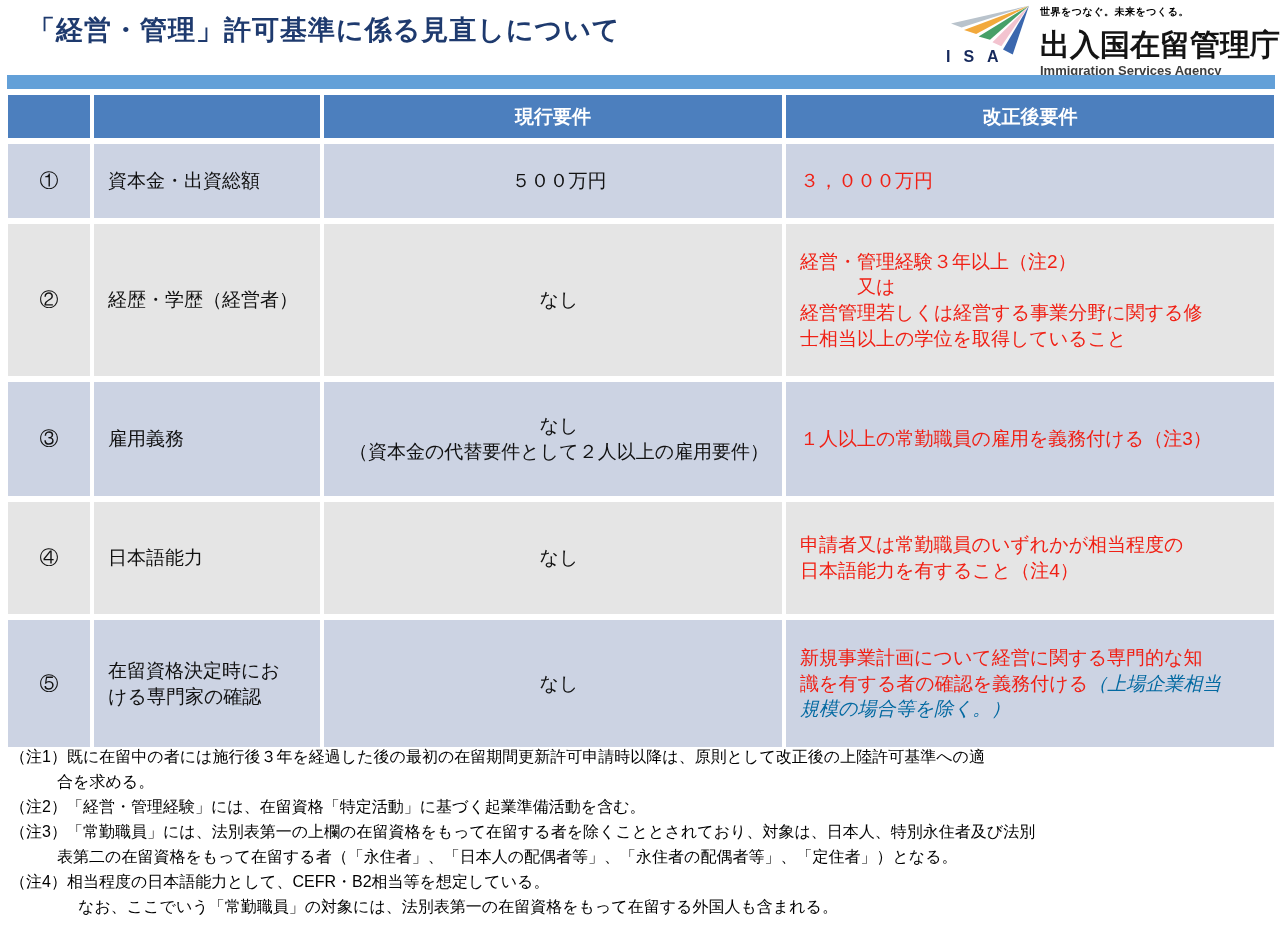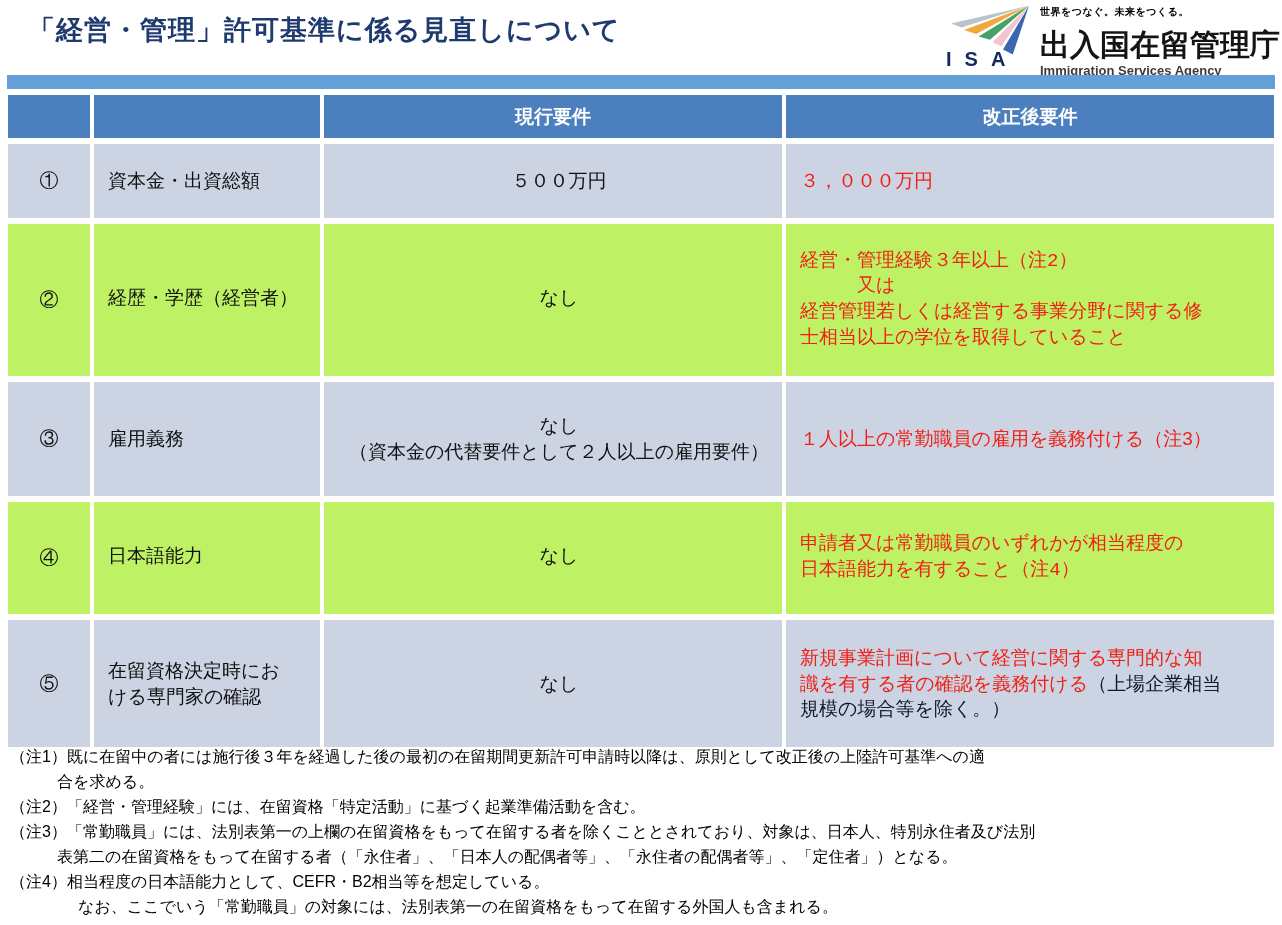--- a/index.html
+++ b/index.html
@@ -5,42 +5,42 @@
   html,body { margin:0; padding:0; background:#fff; }
   .page { position:relative; width:1282px; height:925px; background:#ffffff;
           font-family:"Liberation Sans", sans-serif; overflow:hidden; }
 
   
   .title { position:absolute; left:28px; top:12px; font-size:27px; font-weight:bold;
            color:#1e3a6e; letter-spacing:1px; white-space:nowrap; }
   .topbar { position:absolute; left:7px; top:75px; width:1268px; height:14px; background:#63a0d8; }
 
   .logo-icon { position:absolute; left:940px; top:4px; width:100px; height:52px; }
-  .logo-isa { position:absolute; left:946px; top:48px; font-size:20px; font-weight:bold;
+  .logo-isa { position:absolute; left:946px; top:48px; font-size:16px; font-weight:bold;
               color:#16295c; letter-spacing:13px; }
   .logo-textblock { position:absolute; left:1040px; top:5px; width:235px; }
   .logo-tagline { font-size:10px; font-weight:bold; color:#000; letter-spacing:0.5px; }
   .logo-agency { font-size:30px; font-weight:bold; color:#141414; line-height:1.05; margin-top:10px; white-space:nowrap; }
   .logo-en { font-size:13px; font-weight:bold; color:#3c3c3c; margin-top:2px; white-space:nowrap; }
 
   
   .req-table { position:absolute; left:4px; top:89px; width:1274px;
                border-collapse:separate; border-spacing:4px 6px; table-layout:fixed; }
   .req-table th, .req-table td { margin:0; }
   .th { background:#4c7fbe; color:#ffffff; font-size:19px; font-weight:bold;
         text-align:center; height:41px; vertical-align:middle; }
   .req-table td { vertical-align:middle; font-size:19px; color:#111; }
   .band-a td { background:#ccd3e3; }
-  .band-b td { background:#bef264;font-family:Liberation Mono, monospace; }
+  .band-b td { background:#e5e5e5; }
   .c-no  { text-align:center; font-size:22px; }
   .c-item{ padding-left:14px; padding-right:8px; line-height:1.35; }
   .c-cur { padding-left:14px; padding-right:2px; line-height:1.35;text-align:center; }
   .c-rev { padding-left:14px; padding-right:8px; line-height:1.35; }
   .red { color:#f02015; }
-  .blk { color:#0f172a; }
+  .blk { color:#0369a1;font-style:italic; }
   .h-r1 td { height:72px; }
   .h-r2 td { height:150px; }
   .h-r3 td { height:112px; }
   .h-r4 td { height:110px; }
   .h-r5 td { height:125px; }
 
   
   .notes { position:absolute; left:10px; top:744px; width:1266px;
            font-size:16px; color:#000; line-height:25px; }
   .note-line { white-space:nowrap; }

